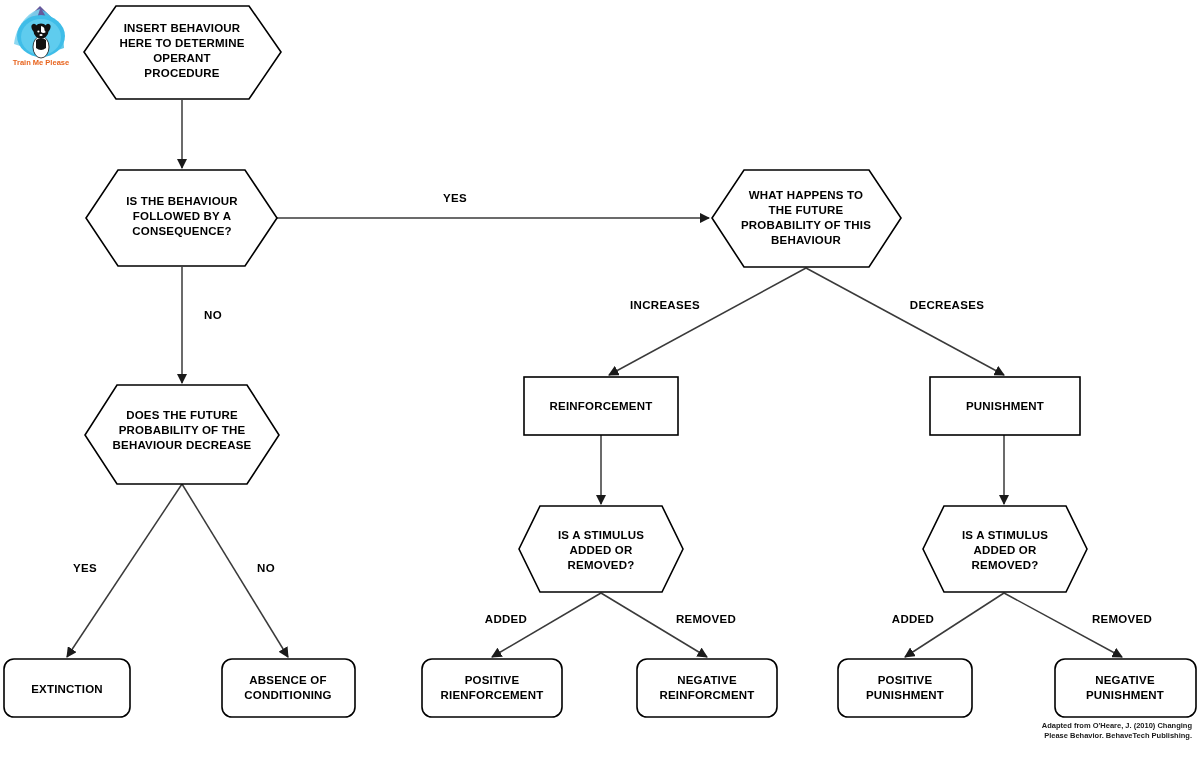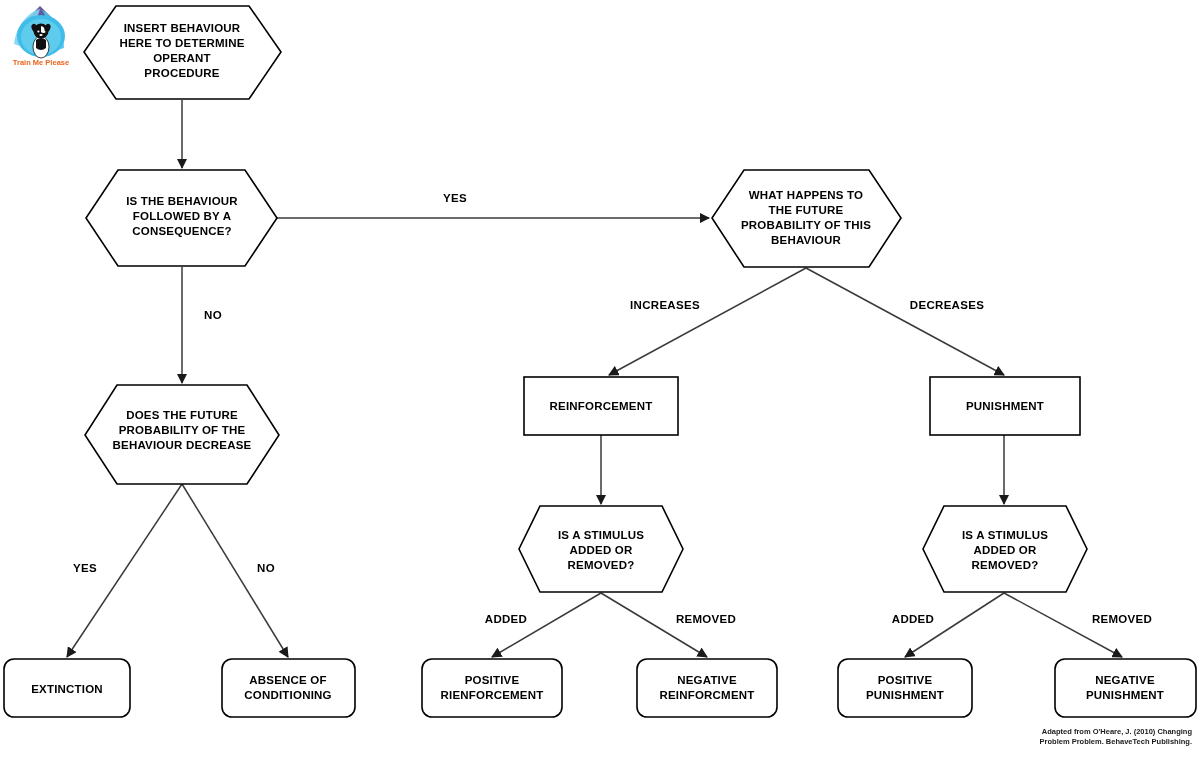--- a/index.html
+++ b/index.html
@@ -46,21 +46,21 @@
     font-family: "Liberation Sans", sans-serif;
     font-size: 11.5px;
     font-weight: bold;
     fill: #000000;
     text-anchor: middle;
     letter-spacing: 0.3px;
   }
   .credit {
     position: absolute;
     right: 8px;
-    bottom: 14px;
+    bottom: 20px;
     width: 230px;
     text-align: right;
     font-family: "Liberation Sans", sans-serif;
     font-size: 7.5px;
     font-weight: bold;
     color: #1a1a1a;
     line-height: 1.35;
   }
   .credit div { white-space: nowrap; }
   #logo {
@@ -223,16 +223,16 @@
 
     <g>
       <rect class="node-shape" x="1055" y="659" width="141" height="58" rx="10" ry="10"></rect>
       <text class="node-text" x="1125" y="684">NEGATIVE</text>
       <text class="node-text" x="1125" y="699">PUNISHMENT</text>
     </g>
   </svg>
 
   <div class="credit">
     <div>Adapted from O'Heare, J. (2010) Changing</div>
-    <div>Problem Problem. BehaveTech Publishing.</div>
+    <div>Please Behavior. BehaveTech Publishing.</div>
   </div>
 
 </div>
 
 </body></html>

